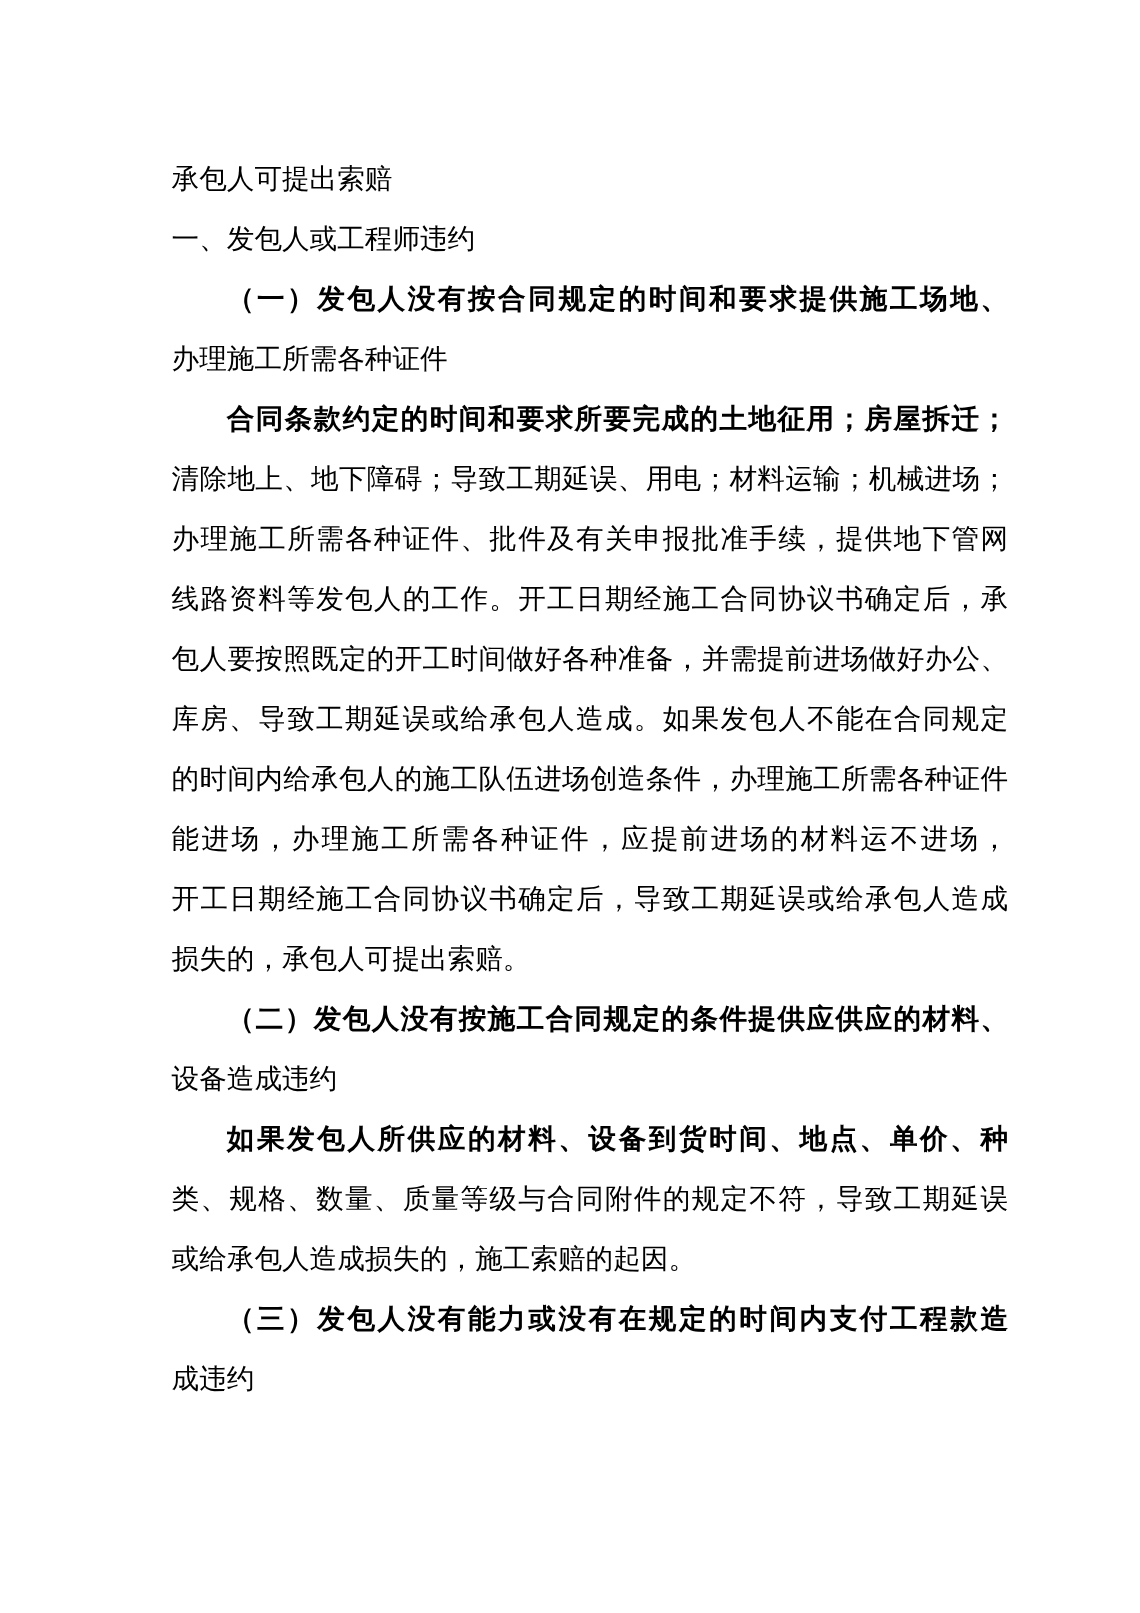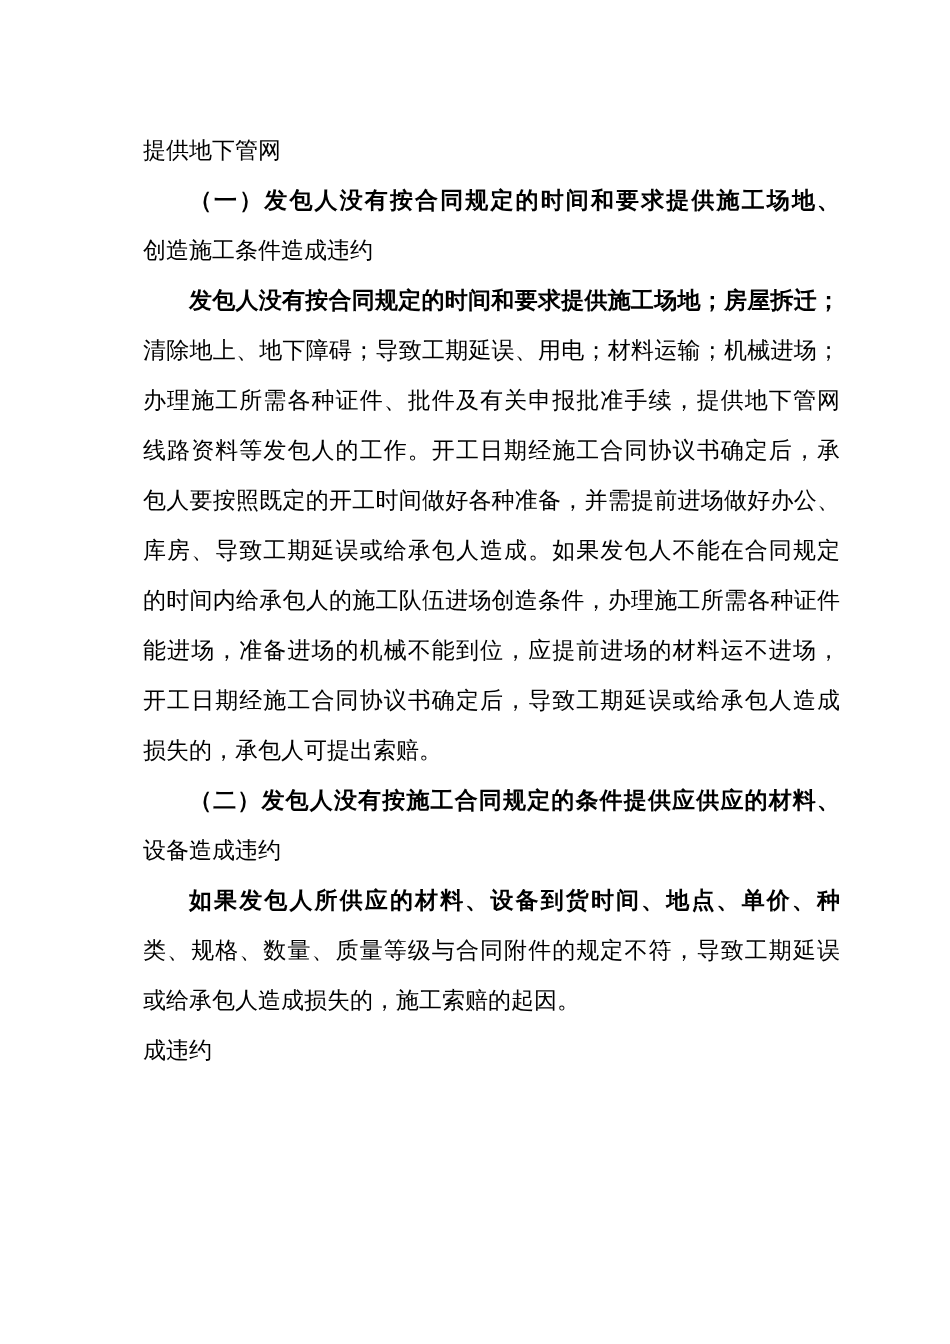--- a/index.html
+++ b/index.html
@@ -47,33 +47,35 @@
     padding-left: 0;
     text-indent: 46px;
     font-weight: bold;
   }
 </style>
 </head>
 <body>
 
 <div class="page">
   <div class="doc-body">
-    <div class="line">提供地下管网</div>
+    <div class="line">承包人可提出索赔</div>
+    <div class="line">一、发包人或工程师违约</div>
     <div class="line just indent">（一）发包人没有按合同规定的时间和要求提供施工场地、</div>
-    <div class="line">创造施工条件造成违约</div>
-    <div class="line just indent">发包人没有按合同规定的时间和要求提供施工场地；房屋拆迁；</div>
+    <div class="line">办理施工所需各种证件</div>
+    <div class="line just indent">合同条款约定的时间和要求所要完成的土地征用；房屋拆迁；</div>
     <div class="line just">清除地上、地下障碍；导致工期延误、用电；材料运输；机械进场；</div>
     <div class="line just">办理施工所需各种证件、批件及有关申报批准手续，提供地下管网</div>
     <div class="line just">线路资料等发包人的工作。开工日期经施工合同协议书确定后，承</div>
     <div class="line just">包人要按照既定的开工时间做好各种准备，并需提前进场做好办公、</div>
     <div class="line just">库房、导致工期延误或给承包人造成。如果发包人不能在合同规定</div>
     <div class="line just">的时间内给承包人的施工队伍进场创造条件，办理施工所需各种证件</div>
-    <div class="line just">能进场，准备进场的机械不能到位，应提前进场的材料运不进场，</div>
+    <div class="line just">能进场，办理施工所需各种证件，应提前进场的材料运不进场，</div>
     <div class="line just">开工日期经施工合同协议书确定后，导致工期延误或给承包人造成</div>
     <div class="line">损失的，承包人可提出索赔。</div>
     <div class="line just indent">（二）发包人没有按施工合同规定的条件提供应供应的材料、</div>
     <div class="line">设备造成违约</div>
     <div class="line just indent">如果发包人所供应的材料、设备到货时间、地点、单价、种</div>
     <div class="line just">类、规格、数量、质量等级与合同附件的规定不符，导致工期延误</div>
     <div class="line">或给承包人造成损失的，施工索赔的起因。</div>
+    <div class="line just indent">（三）发包人没有能力或没有在规定的时间内支付工程款造</div>
     <div class="line">成违约</div>
   </div>
 </div>
 
 </body></html>

